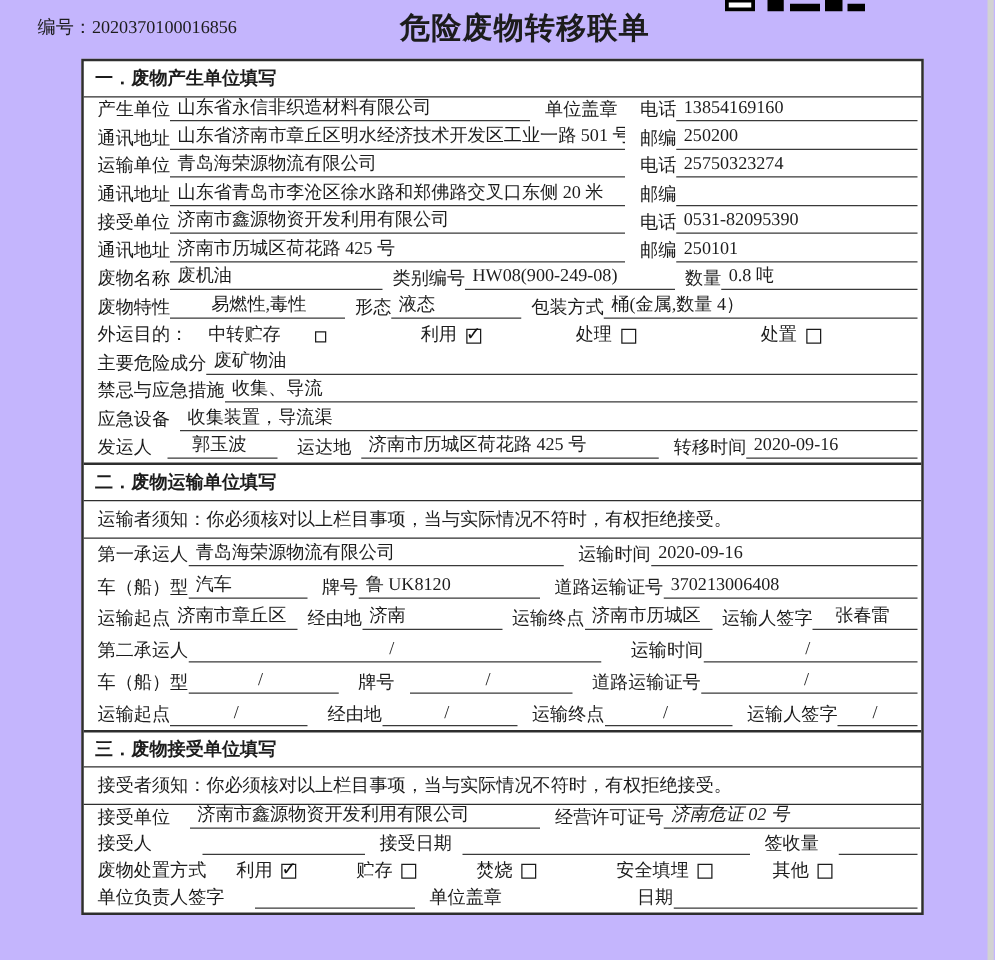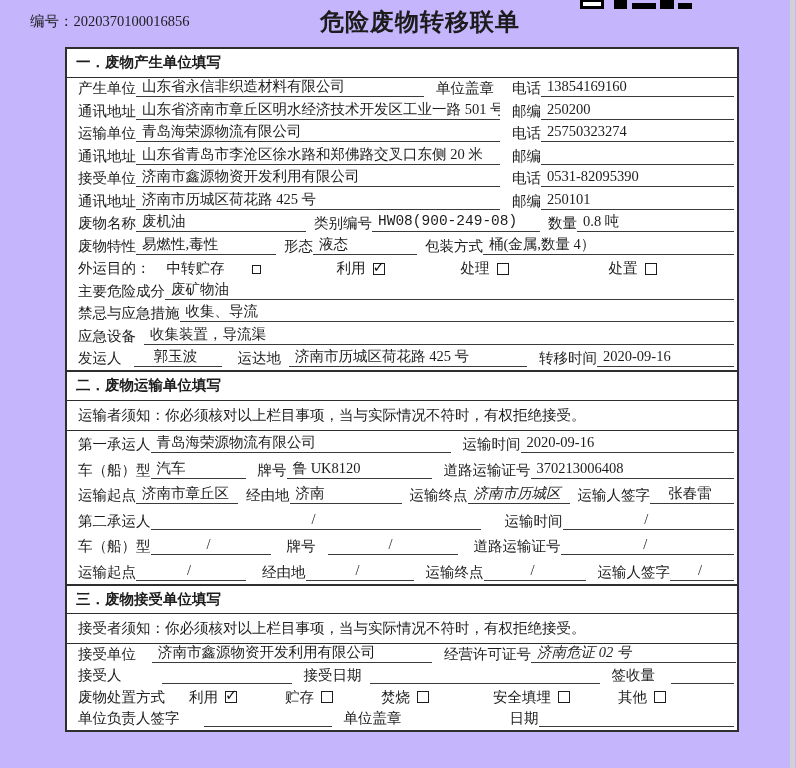--- a/index.html
+++ b/index.html
@@ -115,28 +115,28 @@
         <span class="lbl">通讯地址</span>
         <span class="val grow">济南市历城区荷花路 425 号</span>
         <span class="lbl ml12">邮编</span>
         <span class="val" style="width:193px;">250101</span>
       </div>
 
       <div class="row">
         <span class="lbl">废物名称</span>
         <span class="val" style="width:170px;">废机油</span>
         <span class="lbl ml8">类别编号</span>
-        <span class="val" style="width:168px;font-family:Liberation Mono, monospace;">HW08(900-249-08)</span>
+        <span class="val" style="width:168px;">HW08(900-249-08)</span>
         <span class="lbl ml8">数量</span>
         <span class="val grow">0.8 吨</span>
       </div>
 
       <div class="row">
         <span class="lbl">废物特性</span>
-        <span class="val" style="width:140px;">易燃性,毒性</span>
+        <span class="val" style="width:140px;text-align:center;">易燃性,毒性</span>
         <span class="lbl ml8">形态</span>
         <span class="val" style="width:104px;">液态</span>
         <span class="lbl ml8">包装方式</span>
         <span class="val grow">桶(金属,数量 4）</span>
       </div>
 
       <div class="row">
         <span class="lbl">外运目的：</span>
         <span class="opt ml16">
             <span>中转贮存</span>
@@ -200,21 +200,21 @@
         <span class="lbl ml12">道路运输证号</span>
         <span class="val grow">370213006408</span>
       </div>
 
       <div class="row">
         <span class="lbl">运输起点</span>
         <span class="val" style="width:102px;">济南市章丘区</span>
         <span class="lbl ml8">经由地</span>
         <span class="val" style="width:112px;">济南</span>
         <span class="lbl ml8">运输终点</span>
-        <span class="val" style="width:102px;font-style:italic;">济南市历城区</span>
+        <span class="val" style="width:102px;">济南市历城区</span>
         <span class="lbl ml8">运输人签字</span>
         <span class="val grow center">张春雷</span>
       </div>
 
       <div class="row">
         <span class="lbl">第二承运人</span>
         <span class="val center" style="width:330px;">/</span>
         <span class="lbl ml24">运输时间</span>
         <span class="val grow center">/</span>
       </div>

